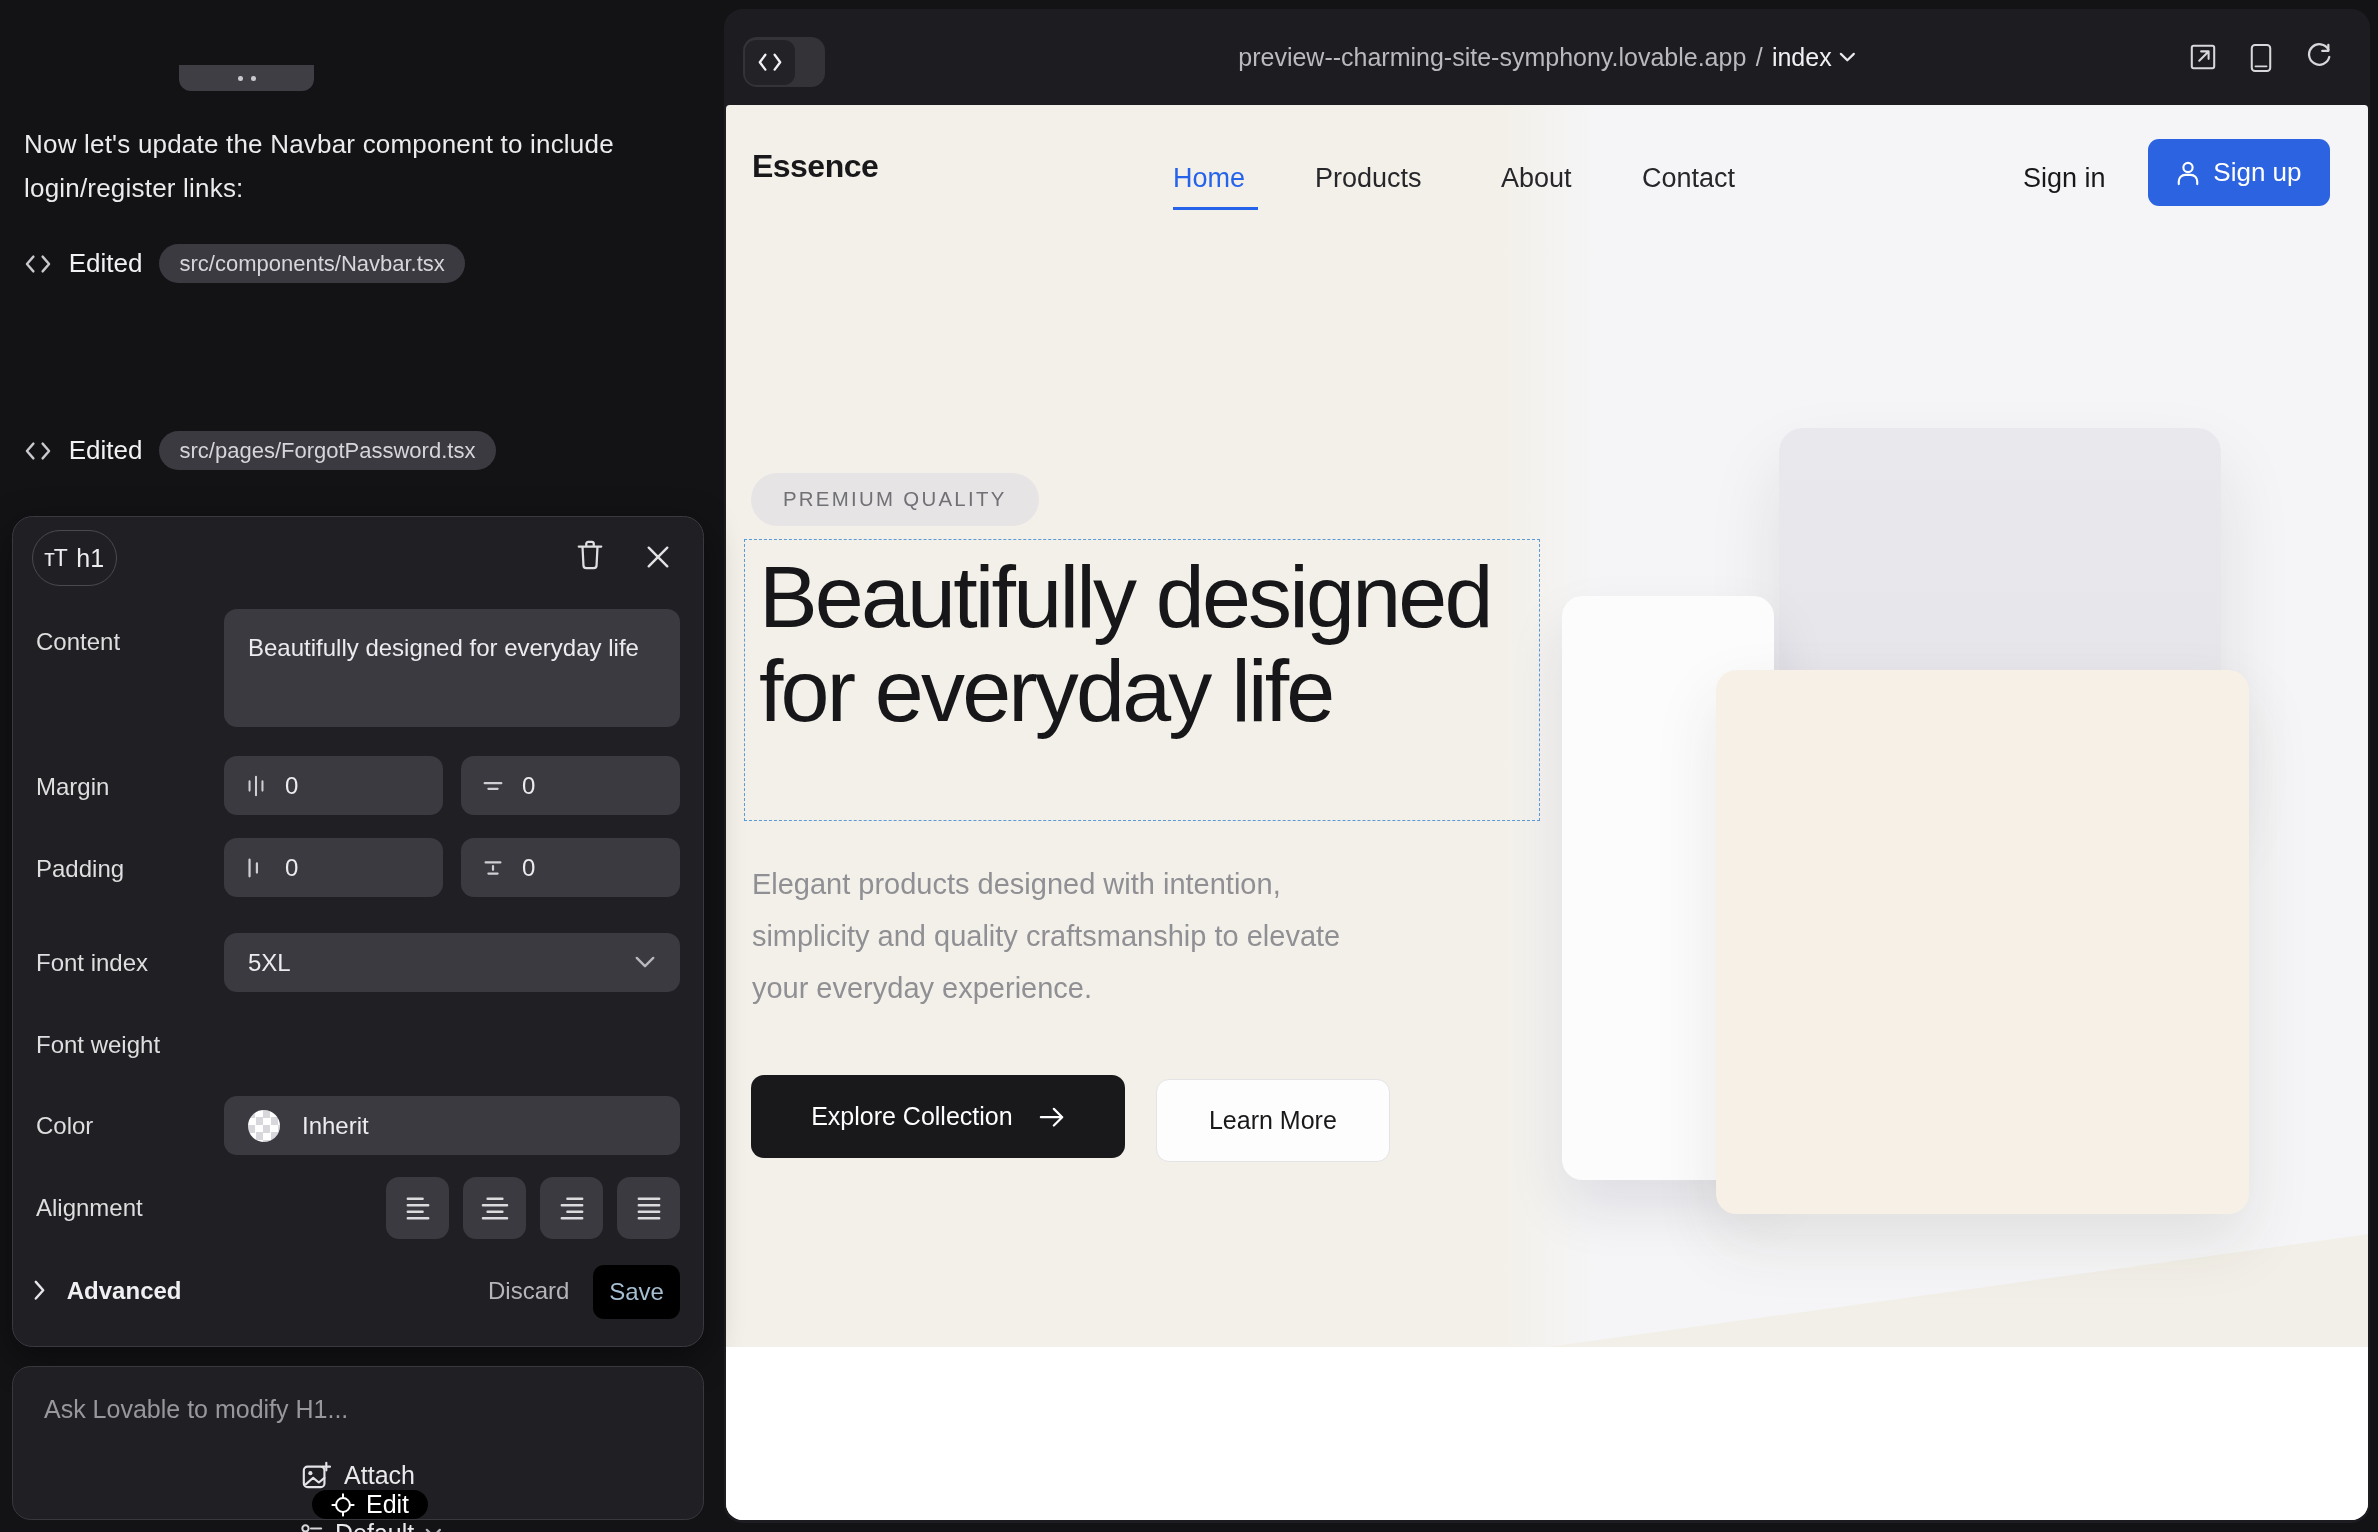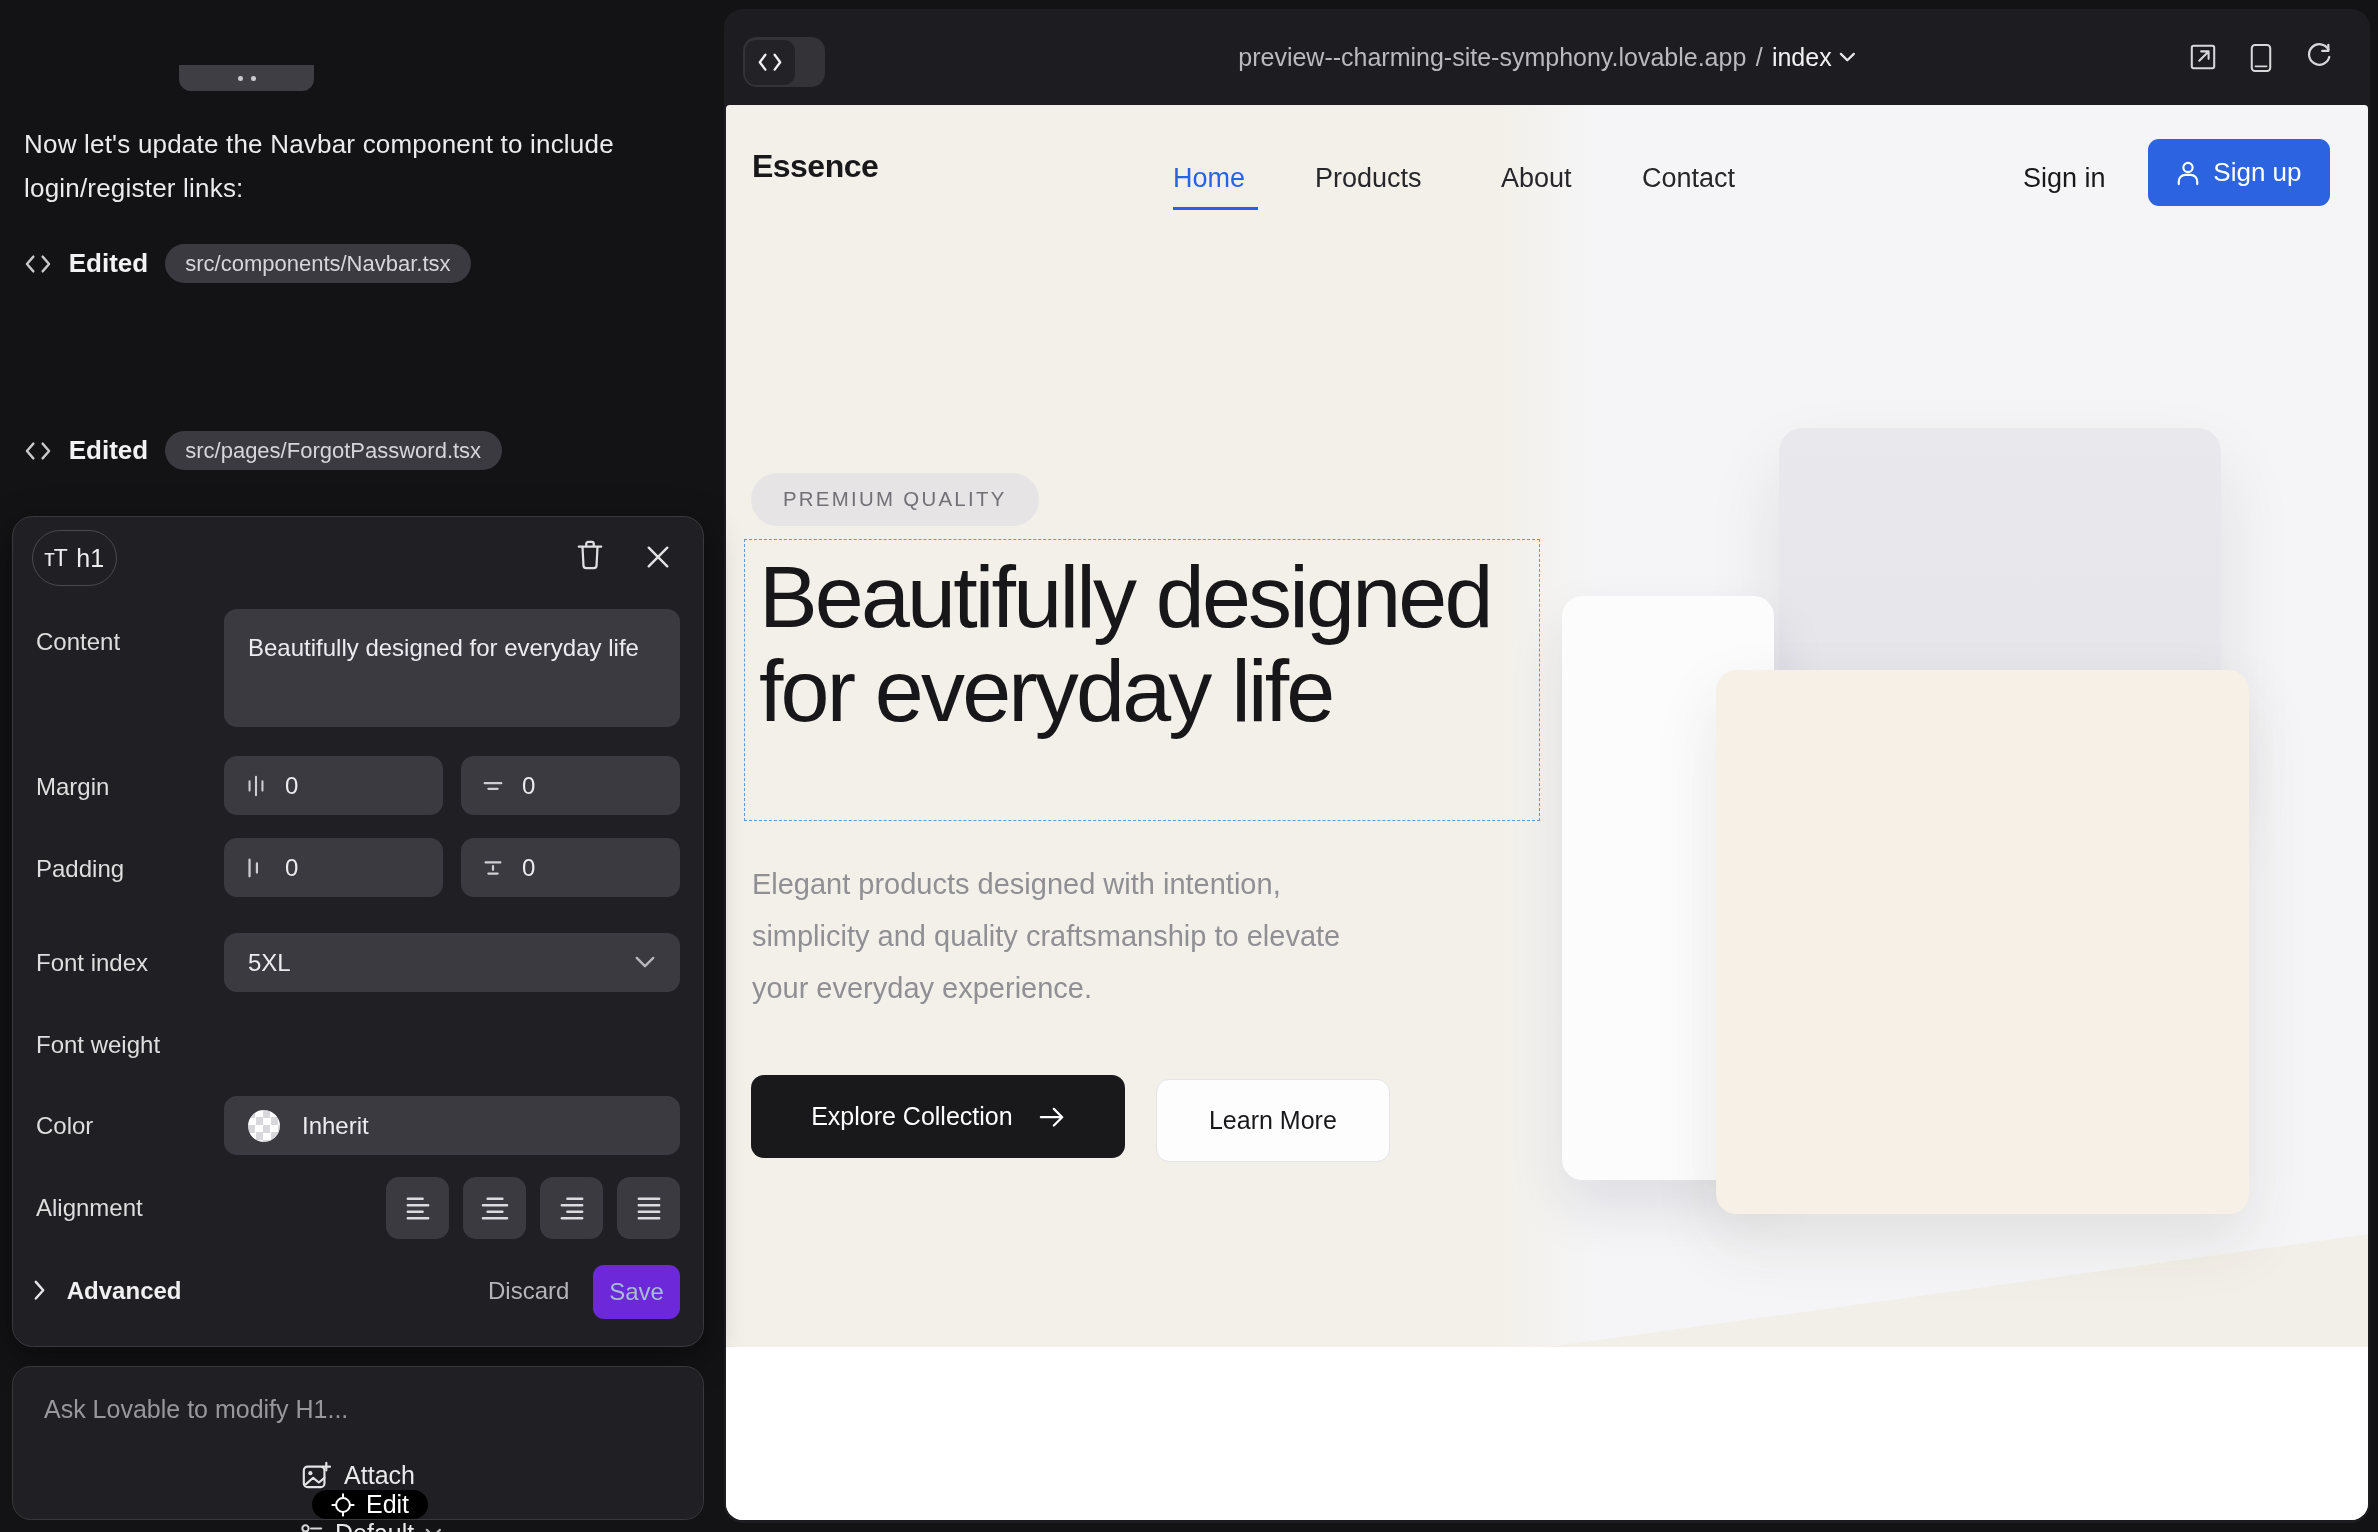--- a/index.html
+++ b/index.html
@@ -20,21 +20,21 @@
 
   .tabs { left:12px; top:15px; width:692px; height:61px; background:#2c2c31; border-radius:13px;
     display:flex; align-items:center; z-index:2; }
   .tab { flex:1; height:54px; margin:3.7px; display:flex; align-items:center; justify-content:center;
     font-size:26px; color:#c7c7cb; border-radius:10.2px; }
   .tab.active { background:#47474c; color:#fafafb; font-weight:500; box-shadow:0 1.9px 5.6px rgba(0,0,0,.35); }
 
   .msg { left:24px; width:660px; font-size:26px; line-height:44px; color:#ebebed; letter-spacing:0.2px; }
   .edited-row { left:24px; height:41px; display:flex; align-items:center; gap:16.7px; }
   .edited-row svg { flex:0 0 auto; }
-  .edited-label { font-size:26px; font-weight:700; color:#f2f2f4; }
+  .edited-label { font-size:26px; font-weight:400; color:#f2f2f4; }
   .file-chip { height:39px; border-radius:19.5px; background:#3a3a40; padding:0 20.4px;
     display:flex; align-items:center; font-size:22px; color:#d6d6da; }
 
   
   .editor { left:12px; top:516px; width:692px; height:831px; background:#202024;
     border:0.9px solid #39393f; border-radius:20.4px; box-shadow:0 11px 37px rgba(0,0,0,.45); z-index:3; }
   .type-pill { left:18.6px; top:13px; width:85px; height:56px; border:1.4px solid #49494f; border-radius:28px;
     display:flex; align-items:center; justify-content:center; gap:9.3px; color:#ececef; }
   .type-pill .tglyph { font-size:23px; letter-spacing:-0.9px; }
   .type-pill .tag { font-size:25px; }
@@ -45,21 +45,21 @@
   .num-field { height:59px; width:219px; display:flex; align-items:center; gap:16.7px; padding:0 20.4px; }
   .select-field { left:211px; width:456px; height:59px; display:flex; align-items:center; padding:0 24px; }
   .select-field .chev { margin-left:auto; }
   .swatch { width:32px; height:32px; border-radius:50%;
     background:repeating-conic-gradient(#ffffff 0 90deg, #d7d7dc 90deg 180deg); background-size:15px 15px; }
   .align-btn { top:660px; width:63px; height:62px; background:#3a3a40; border-radius:13px;
     display:flex; align-items:center; justify-content:center; }
   .adv-row { left:20.4px; top:753px; height:41px; display:flex; align-items:center; gap:20.4px; color:#f0f0f2; }
   .adv-row .lbl { font-size:24px; font-weight:600; }
   .discard { left:475px; top:753px; height:41px; display:flex; align-items:center; font-size:24px; color:#b5b5b9; }
-  .save { left:580px; top:748px; width:87px; height:54px; border-radius:11px; background:#6d28d9;
+  .save { left:580px; top:748px; width:87px; height:54px; border-radius:11px; background:#000000;
     display:flex; align-items:center; justify-content:center; font-size:24px; color:#a5bed1; font-weight:500; }
 
   
   .chat-input { left:12px; top:1366px; width:692px; height:154px; background:#202024;
     border:0.9px solid #38383d; border-radius:18.6px; z-index:3; }
   .placeholder { left:31px; top:28px; font-size:25px; color:#97979c; }
   .ci-row { left:0; top:93px; width:100%; height:46px; display:flex; align-items:center; padding:0 26px; gap:0;flex-direction:column; }
   .attach { display:flex; align-items:center; gap:13px; color:#e9e9eb; font-size:25px; }
   .edit-pill { margin-left:24px; height:43px; border-radius:21.3px; background:#000000; color:#ffffff;
     display:flex; align-items:center; gap:11px; padding:0 18.6px; font-size:25px; }

